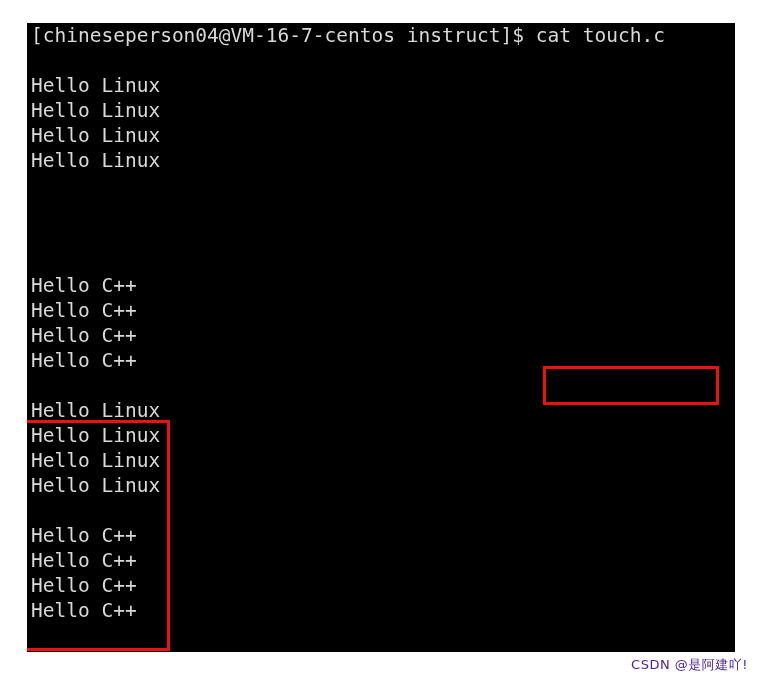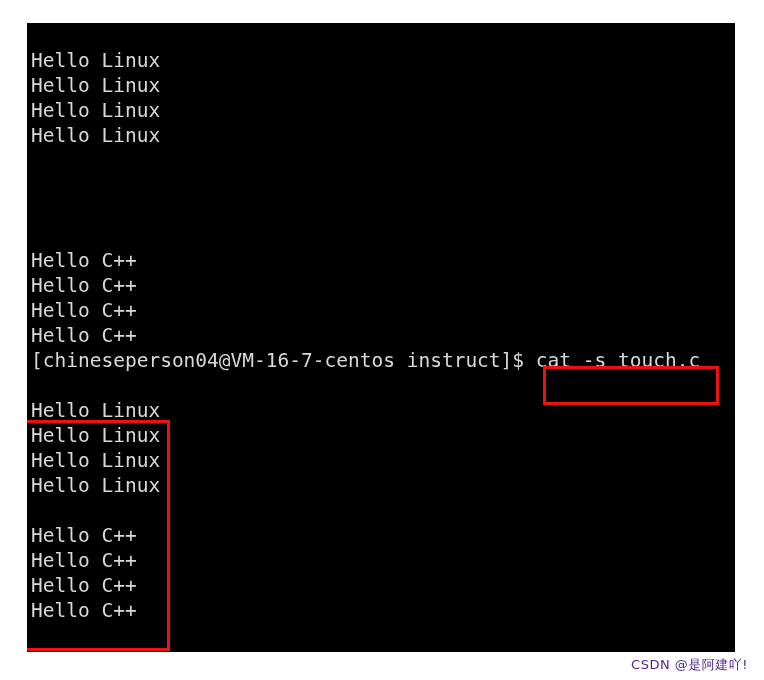--- a/index.html
+++ b/index.html
@@ -89,35 +89,35 @@
     white-space: pre;
     letter-spacing: 0.5px;
   }
 </style>
 </head>
 <body>
 
 <div id="terminal">
   <div class="term-lines">
 
+    <div class="line">[chineseperson04@VM-16-7-centos instruct]$ cat touch.c</div>
     <div class="line blank"></div>
     <div class="line">Hello Linux</div>
     <div class="line">Hello Linux</div>
     <div class="line">Hello Linux</div>
     <div class="line">Hello Linux</div>
     <div class="line blank"></div>
     <div class="line blank"></div>
     <div class="line blank"></div>
     <div class="line blank"></div>
     <div class="line">Hello C++</div>
     <div class="line">Hello C++</div>
     <div class="line">Hello C++</div>
     <div class="line">Hello C++</div>
 
-    <div class="line prompt-line"><span>[chineseperson04@VM-16-7-centos instruct]$ </span><span class="cmd-hl">cat -s touch.c</span></div>
 
     <div class="line blank"></div>
     <div class="line">Hello Linux</div>
     <div class="line">Hello Linux</div>
     <div class="line">Hello Linux</div>
     <div class="line">Hello Linux</div>
     <div class="line blank"></div>
     <div class="line">Hello C++</div>
     <div class="line">Hello C++</div>
     <div class="line">Hello C++</div>

